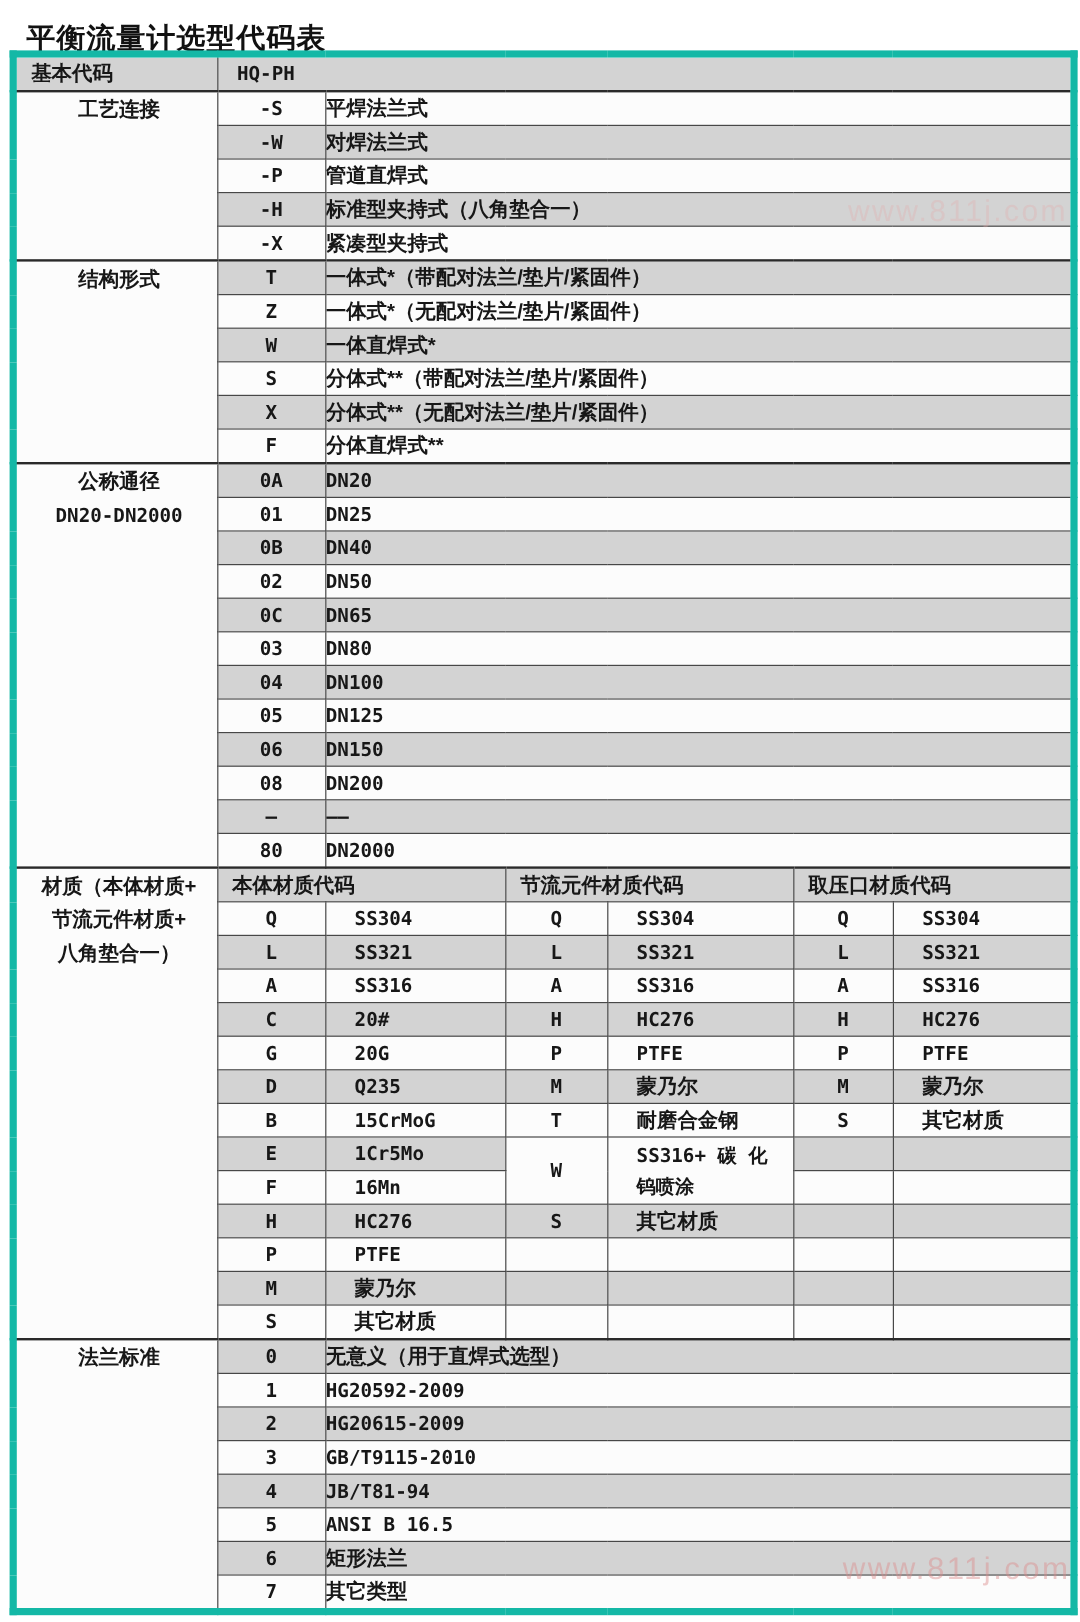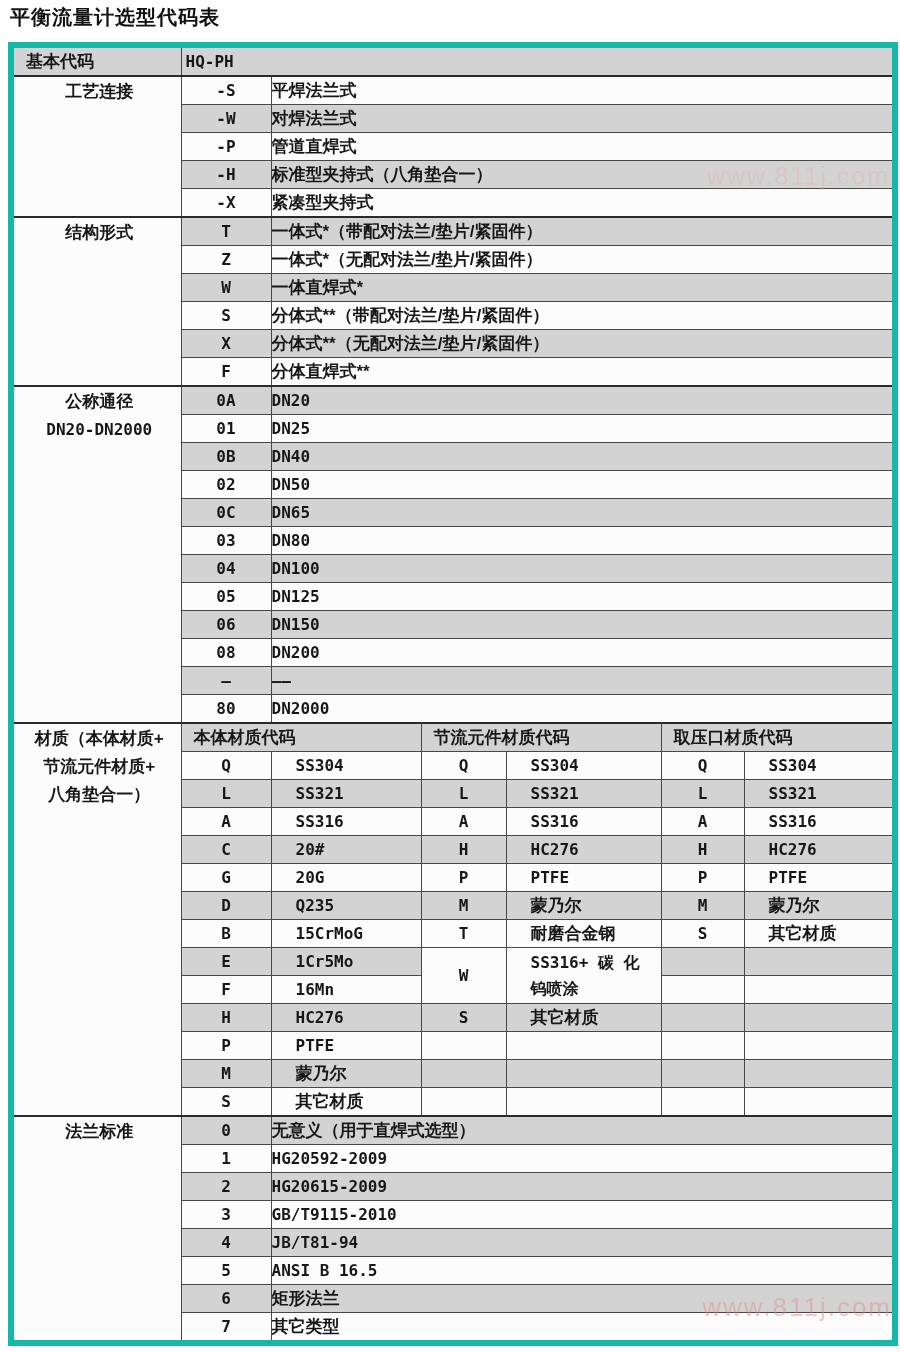--- a/index.html
+++ b/index.html
@@ -2,22 +2,22 @@
 <html><head>
 <meta charset="utf-8">
 <style>
   html,body{margin:0;padding:0;}
   body{
     width:900px;height:1352px;position:relative;background:#ffffff;overflow:hidden;
     font-family:"Liberation Sans","DejaVu Sans",sans-serif;color:#171717;
     -webkit-font-smoothing:antialiased;
   }
   .title{
-    position:absolute;left:10px;top:4px;margin:0;
-    font-size:20px;font-weight:bold;letter-spacing:1px;color:#111;
+    position:absolute;left:10px;top:4px;margin:12px;
+    font-size:24px;font-weight:bold;letter-spacing:1px;color:#111;
   }
   table.code-table{
     position:absolute;left:8px;top:42px;width:886px;
     border-collapse:collapse;table-layout:fixed;
     border:6px solid #14b8a6;
   }
   td{
     border:1px solid #474747;
     height:27px;line-height:27px;
     font-weight:bold;font-size:17px;
@@ -30,21 +30,21 @@
   td.lbl{
     background:#fcfcfc !important;
     vertical-align:top;padding:1px 6px 0 10px;
     white-space:normal;
     text-align:center;
   }
   td.lbl .lline{display:block;line-height:28px;}
   td.code{text-align:center;}
   td.desc{}
   td.mat{padding-left:24px;}
-  td.val{padding-left:4px;}
+  td.val{padding-left:16px;}
   .mono{font-family:"DejaVu Sans Mono","Liberation Mono",monospace;font-size:16px;}
   td.hdr{padding-left:12px;}
   td.wcell{background:#fcfcfc !important;white-space:normal;}
   td.wcell .mline{display:block;line-height:26px;}
   .watermark{
     position:absolute;font-weight:normal;letter-spacing:2px;
     font-family:"Liberation Sans",sans-serif;pointer-events:none;z-index:5;
   }
   .wm-top{top:162px;right:10px;font-size:25px;color:rgba(228,170,170,0.32);}
   .wm-bottom{top:1292px;right:8px;font-size:26px;color:rgba(219,140,140,0.45);}

